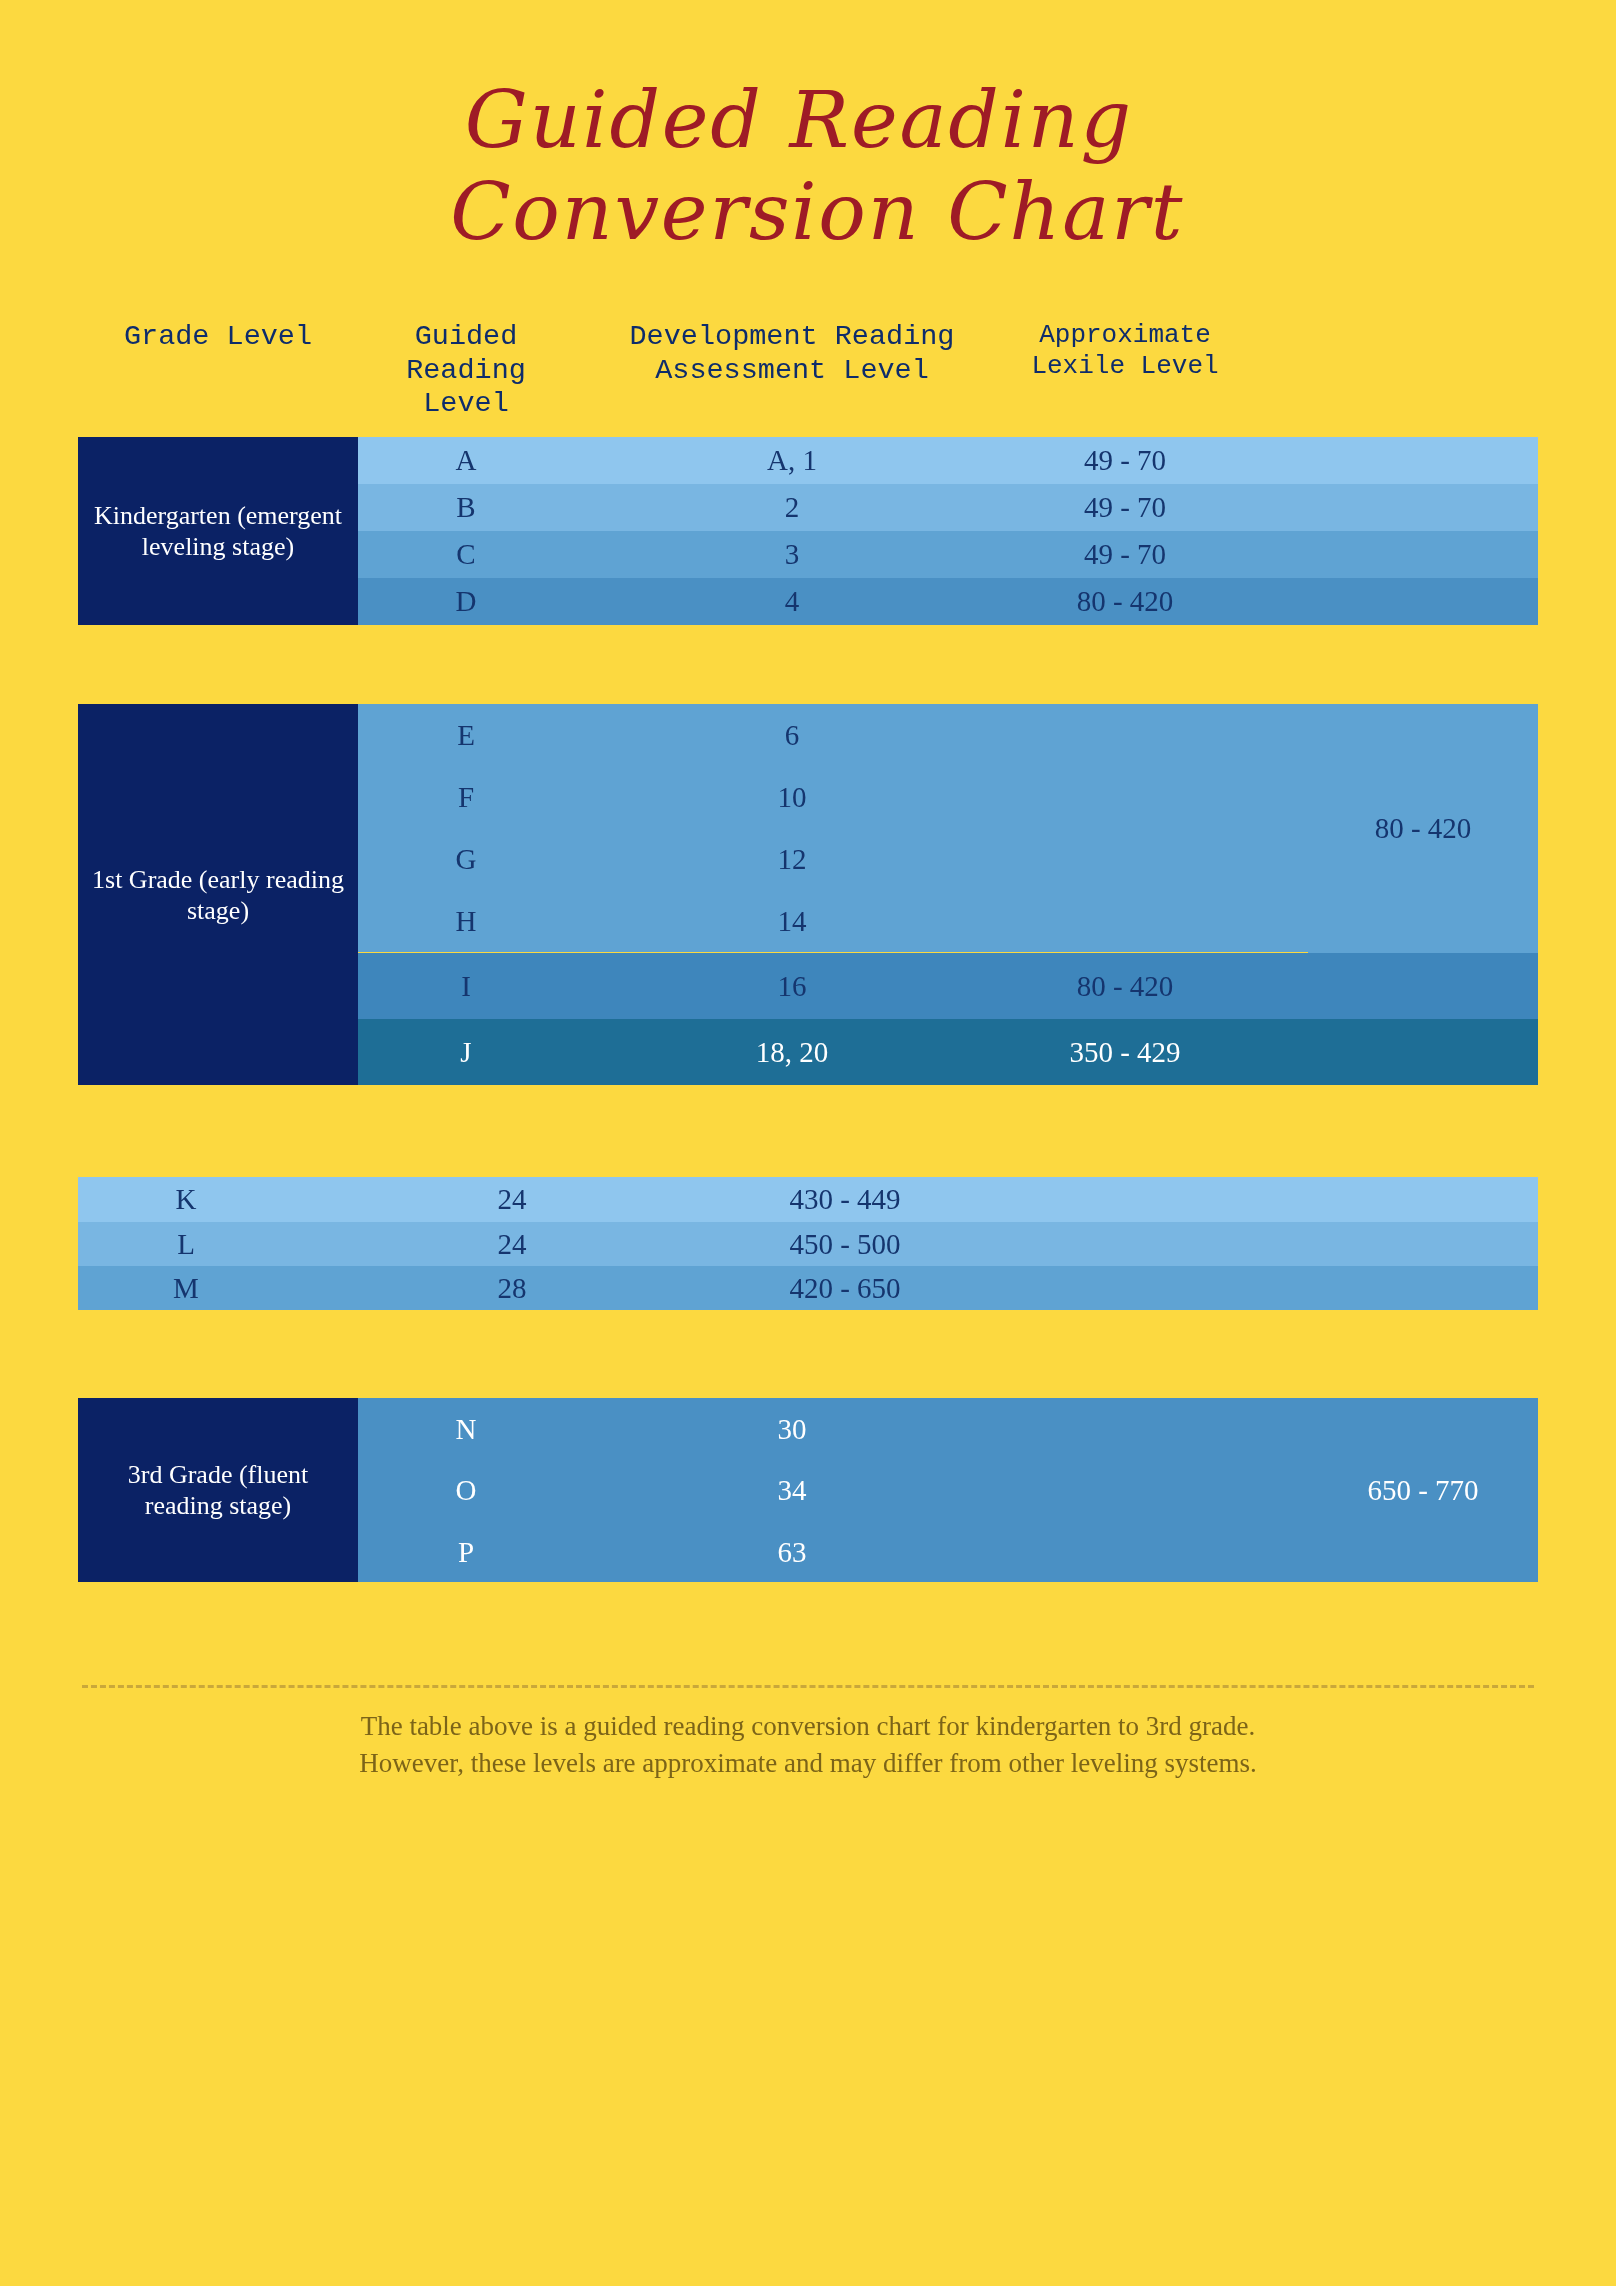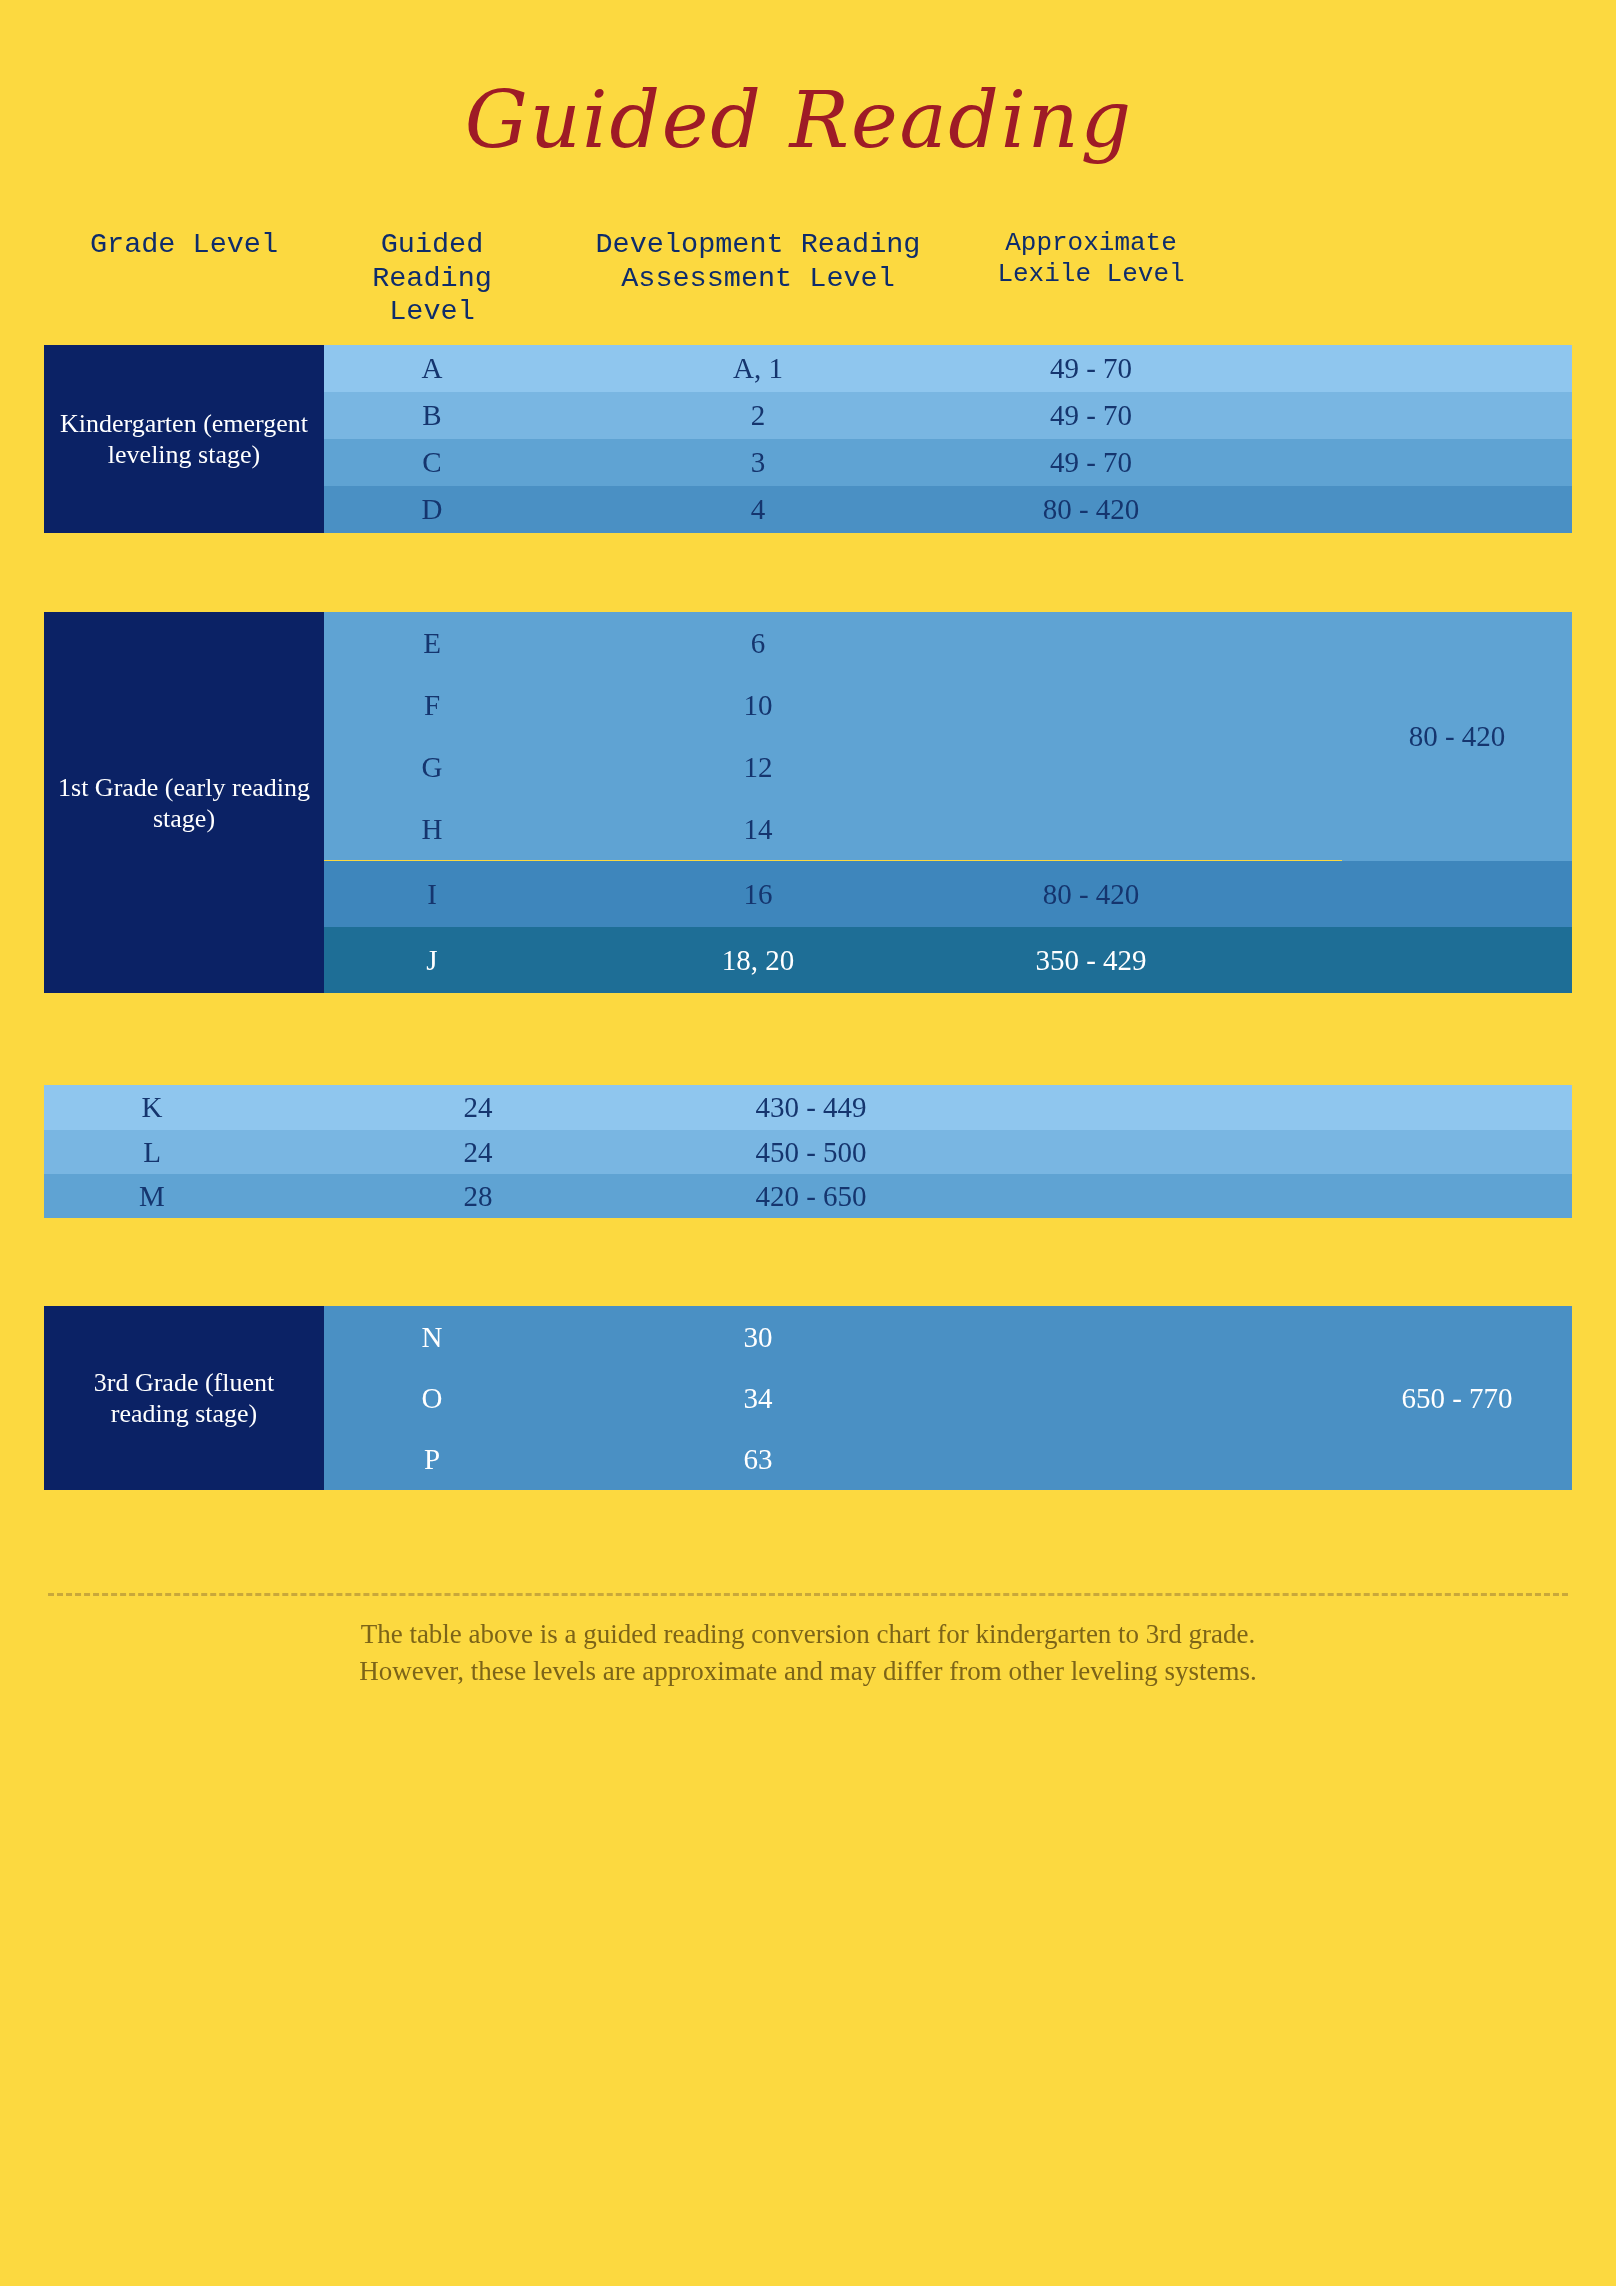--- a/index.html
+++ b/index.html
@@ -13,21 +13,21 @@
     font-family: "Liberation Serif", serif;
     overflow: hidden;
     position: relative;
   }
 
   .page {
     position: relative;
     width: 1616px;
     height: 2287px;
     box-sizing: border-box;
-    padding: 0 44px;
+    padding: 0 78px;
   }
 
   
   .title-wrap {
     padding-top: 79px;
     text-align: center;
   }
   .title-line {
     color: #9E1B26;
     font-family: "DejaVu Serif", serif;
@@ -163,20 +163,21 @@
     line-height: 1.35;
   }
 </style>
 </head>
 <body>
 
 <div class="page">
 
   <div class="title-wrap">
     <div class="title-line one">Guided Reading</div>
+    <div class="title-line two">Conversion Chart</div>
   </div>
 
   <div class="header-row">
     <div class="hcell col-grade">Grade Level</div>
     <div class="hcell col-grl">Guided Reading Level</div>
     <div class="hcell col-dra">Development Reading Assessment Level</div>
     <div class="hcell col-lexile">Approximate Lexile Level</div>
   </div>
 
   <div class="block first" style="height:188px;">

